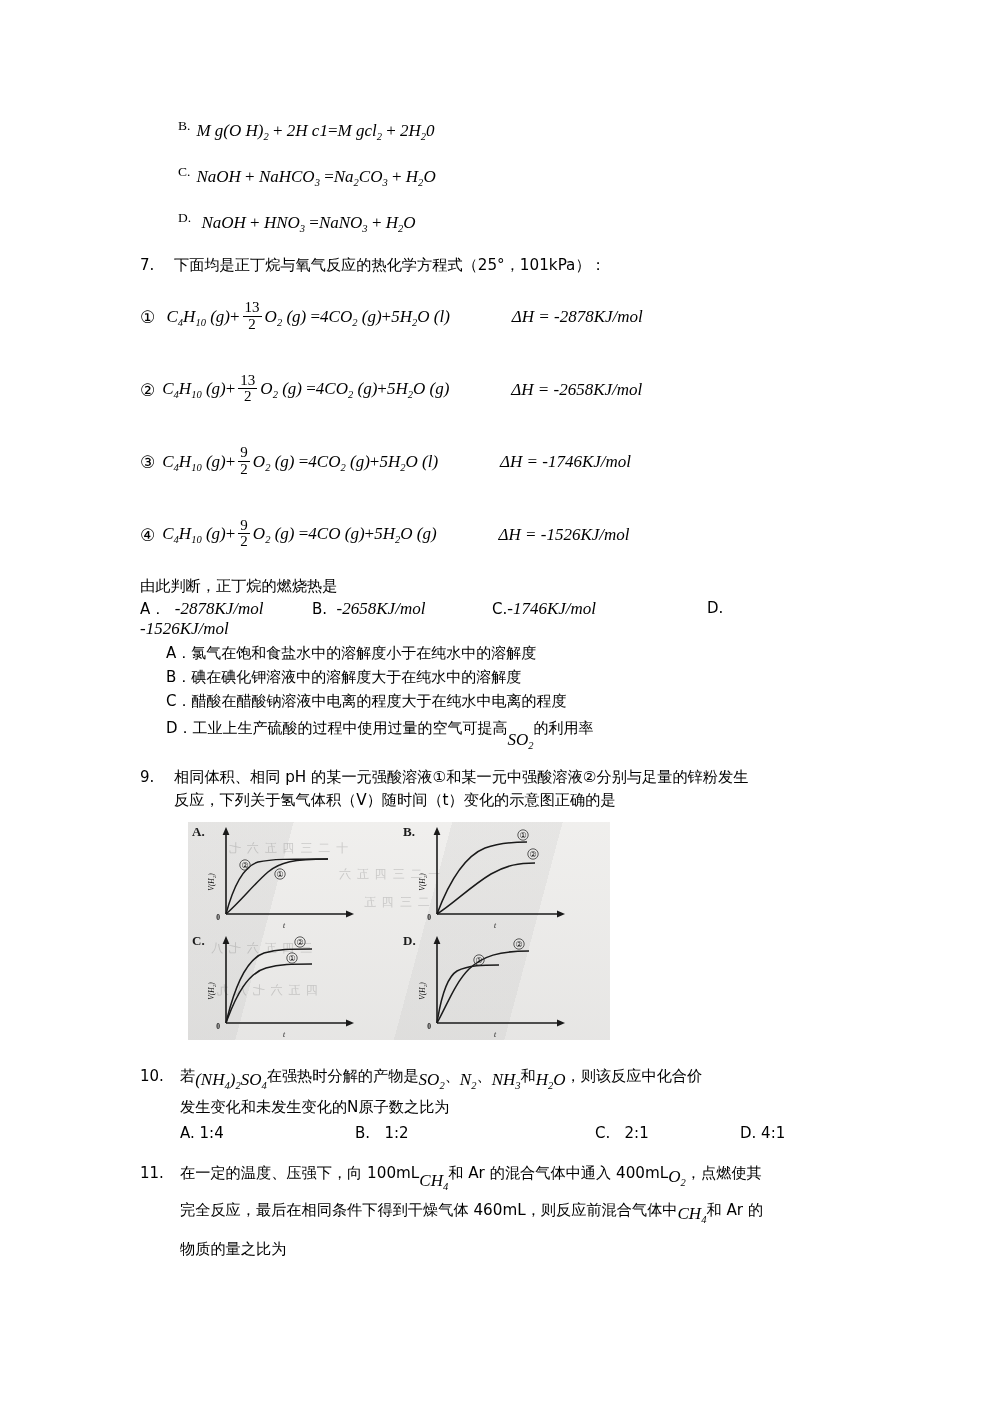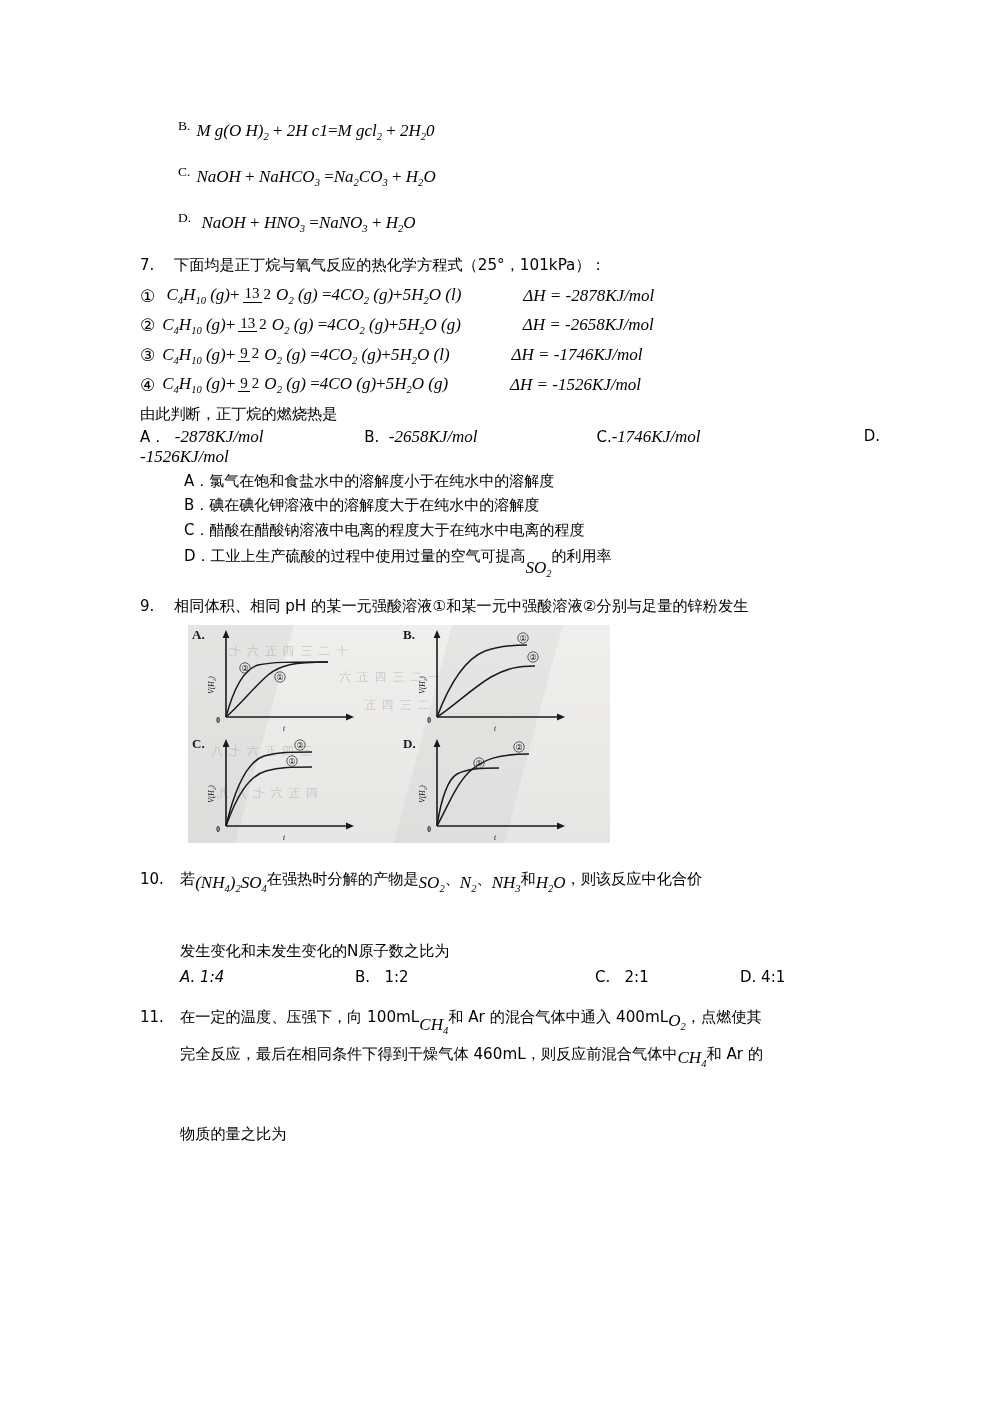--- a/index.html
+++ b/index.html
@@ -19,21 +19,20 @@
     position: relative;
     width: 1000px;
     height: 1415px;
     background: #fff;
     box-sizing: border-box;
     padding: 118px 120px 0 140px;
   }
   .cn {
     font-family: "DejaVu Sans", "Liberation Sans", sans-serif;
     font-size: 15.2px;
-    margin-top: 41px;
   }
   .math {
     font-family: "Liberation Serif", "DejaVu Serif", serif;
     font-style: italic;
     font-size: 17px;
   }
   .math .up { font-style: normal; }
   sub {
     font-size: 0.62em;
     vertical-align: -0.35em;
@@ -78,34 +77,34 @@
     font-size: 17px;
     font-style: normal;
     margin-right: 7px;
     font-family: "DejaVu Sans", sans-serif;
   }
   .thermo .dh {
     margin-left: 62px;
   }
   .frac {
     display: inline-flex;
-    flex-direction: row;
+    flex-direction: column;
     align-items: center;
     vertical-align: middle;
     font-size: 15px;
     line-height: 1.02;
-    margin: 2px 3px;
+    margin: 16px 3px;
     position: relative;
     top: -1px;
   }
   .frac .num { border-bottom: 1.3px solid #000; padding: 0 2px; font-style: normal;}
   .frac .den { padding: 0 2px; font-style: normal;}
 
   
-  .opts { margin-left: 44px; }
+  .opts { margin-left: 26px; }
   .opts .o {
     white-space: nowrap;
     line-height: 1.62;
     font-family: "DejaVu Sans", "Liberation Sans", sans-serif;
     font-size: 15px;
   }
   .inlinemath { font-family: "Liberation Serif", serif; font-style: italic; font-size: 17px; }
 
   
   .choicerow {
@@ -236,21 +235,21 @@
       <span class="frac">
         <span class="num">9</span>
         <span class="den">2</span>
       </span>
       <span><i>O</i><sub>2</sub> (<i>g</i>) <span class="up">=</span>4<i>CO</i> (<i>g</i>)<span class="up">+</span>5<i>H</i><sub>2</sub><i>O</i> (<i>g</i>)</span>
       <span class="dh">ΔH = -1526KJ/mol</span>
     </div>
 
     <div class="cn" style="margin-top:4px;">由此判断，正丁烷的燃烧热是</div>
 
-    <div class="choicerow" style="margin-top:2px;justify-content:space-between;">
+    <div class="choicerow" style="margin-top:2px;">
       <span style="width:172px;"><span>A．</span>&nbsp;&nbsp;<span class="inlinemath">-2878KJ/mol</span></span>
       <span style="width:180px;"><span>B.</span>&nbsp;&nbsp;<span class="inlinemath">-2658KJ/mol</span></span>
       <span style="width:215px;"><span>C.</span><span class="inlinemath">-1746KJ/mol</span></span>
       <span>D.</span>
     </div>
     <div class="inlinemath">-1526KJ/mol</div>
   </div>
 
   <div class="qblock" style="margin-top:2px;">
     <div class="opts">
@@ -260,20 +259,21 @@
       <div class="o"><span>D．</span><span>工业上生产硫酸的过程中使用过量的空气可提高</span><span class="inlinemath" style="position:relative;top:12px;"><i>SO</i><sub>2</sub></span><span>的利用率</span></div>
     </div>
   </div>
 
   <div class="gap20"></div>
 
   <div class="qblock">
     <div class="qhead">
       <span class="qnum">9.</span><span class="cn">相同体积、相同 pH 的某一元强酸溶液①和某一元中强酸溶液②分别与足量的锌粉发生</span>
     </div>
+    <div class="cn" style="margin-left:34px;line-height:1.7;">反应，下列关于氢气体积（V）随时间（t）变化的示意图正确的是</div>
 
     <div class="figure">
       <div class="noise"></div>
 
       <div class="ghost" style="left:40px;  top:18px;">十 二 三 四 五 六 七</div>
       <div class="ghost" style="left:150px; top:44px;">一 二 三 四 五 六</div>
       <div class="ghost" style="left:175px; top:72px;">二 三 四 五</div>
       <div class="ghost" style="left:22px;  top:118px;">三 四 五 六 七 八</div>
       <div class="ghost" style="left:28px;  top:160px;">四 五 六 七 八 九</div>
 
@@ -357,21 +357,21 @@
 
   <div class="gap14"></div>
 
   <div class="qblock">
     <div class="qhead" style="line-height:1.9;">
       <span class="qnum" style="width:40px;">10.</span><span class="cn">若</span><span class="inlinemath" style="position:relative;top:4px;">(<i>NH</i><sub>4</sub>)<sub>2</sub><i>SO</i><sub>4</sub></span><span class="cn">在强热时分解的产物是</span><span class="inlinemath" style="position:relative;top:4px;"><i>SO</i><sub>2</sub></span><span class="cn">、</span><span class="inlinemath" style="position:relative;top:4px;"><i>N</i><sub>2</sub></span><span class="cn">、</span><span class="inlinemath" style="position:relative;top:4px;"><i>NH</i><sub>3</sub></span><span class="cn">和</span><span class="inlinemath" style="position:relative;top:4px;"><i>H</i><sub>2</sub><i>O</i></span><span class="cn">，则该反应中化合价</span>
     </div>
     <div class="cn" style="margin-left:40px;line-height:2.1;">发生变化和未发生变化的N原子数之比为</div>
 
     <div class="choicerow" style="margin-left:40px;">
-      <span style="width:175px;font-style:italic;"><span>A.</span> <span>1:4</span></span>
+      <span style="width:175px;"><span>A.</span> <span>1:4</span></span>
       <span style="width:240px;"><span>B.</span>&nbsp;&nbsp; <span>1:2</span></span>
       <span style="width:145px;"><span>C.</span>&nbsp;&nbsp; <span>2:1</span></span>
       <span><span>D.</span> <span>4:1</span></span>
     </div>
   </div>
 
   <div class="gap8"></div>
 
   <div class="qblock">
     <div class="qhead" style="line-height:2.0;">

